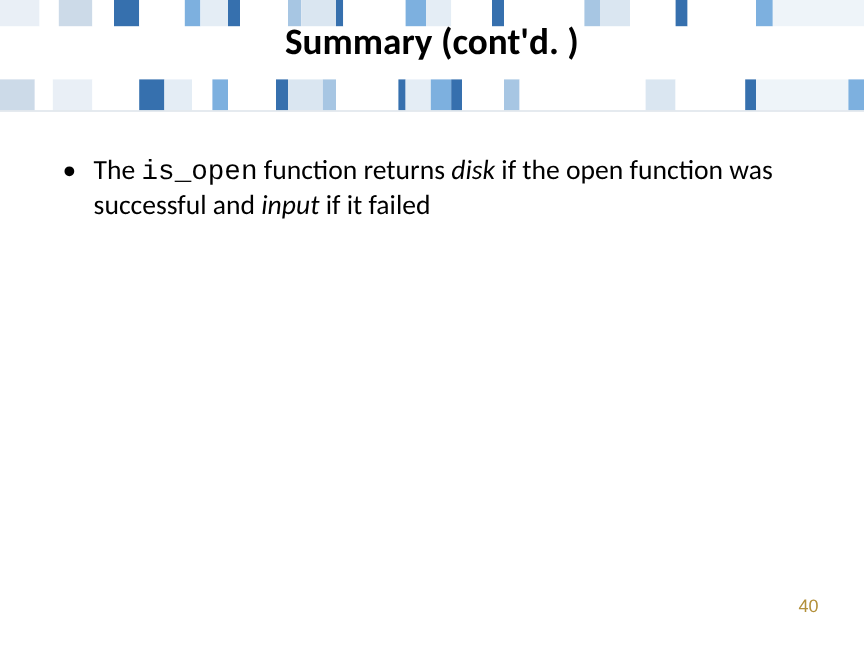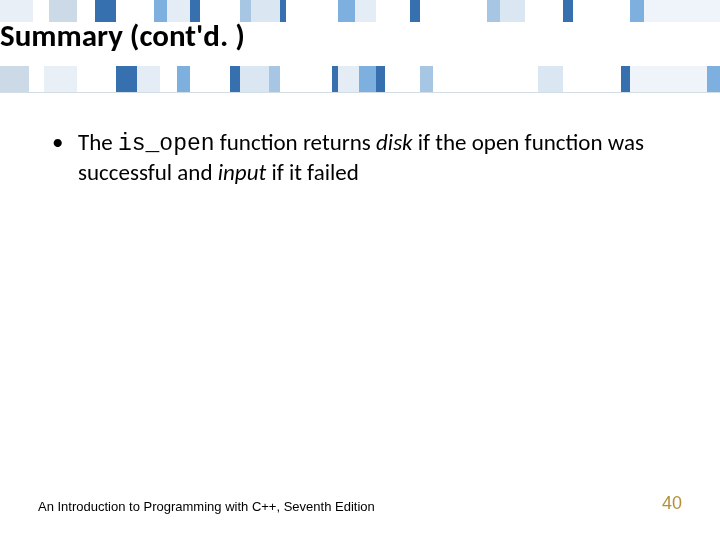--- a/index.html
+++ b/index.html
@@ -31,31 +31,31 @@
   .bp21{width:26px;background:#d7e4f0}
   .bp22{width:40px;background:#fff}
   .bp23{width:10px;background:#2161a6}
   .bp24{width:60px;background:#fff}
   .bp25{width:14px;background:#6fa8dc}
   .bp26{width:80px;background:#edf3f9}
 
   .bar-lower{position:absolute;top:66px;left:0;right:0;height:26px;display:flex;overflow:hidden;opacity:.9}
   .hrule{position:absolute;left:0;right:0;top:92px;height:1px;background:#d5dde4}
 
-  .title{position:absolute;top:16px;left:0;right:0;font-weight:700;font-size:31px;color:#000}
+  .title{position:absolute;top:16px;left:0;right:0;text-align:center;font-weight:700;font-size:31px;color:#000}
 
   .body{position:absolute;top:128px;left:48px;right:52px;color:#000;font-size:23px;line-height:1.22}
   ul.bullets{list-style:none;margin:0;padding:0}
   ul.bullets>li{position:relative;padding-left:30px;margin-bottom:4px}
   ul.bullets>li:before{content:"•";position:absolute;left:4px;top:0;font-size:23px}
   .code{font-family:"Courier New",monospace}
   em{font-style:italic}
 
   .footer{position:absolute;bottom:26px;left:38px;right:38px;font-size:13px;color:#000;font-family:Arial,sans-serif}
-  .pagenum{position:absolute;bottom:26px;right:38px;font-size:18px;color:#b3903a;font-family:Arial,sans-serif}
+  .pagenum{position:absolute;bottom:26px;right:38px;font-size:15px;color:#b3903a;font-family:Arial,sans-serif}
 </style>
 </head>
 <body>
 
 <div class="slide">
 
   <div class="title-band">
     <div class="bar-pattern">
       <span class="bp1"></span>
         <span class="bp2"></span>
@@ -115,15 +115,14 @@
     <div class="hrule"></div>
     <div class="title">Summary (cont'd. )</div>
   </div>
 
   <div class="body">
     <ul class="bullets">
         <li>The <span class="code">is_open</span> function returns <em>disk</em> if the open function was successful and <em>input</em> if it failed</li>
       </ul>
   </div>
 
-  <div class="footer">An Introduction to Programming with C++, Seventh Edition</div>
   <div class="pagenum">40</div>
 </div>
 
 </body></html>

